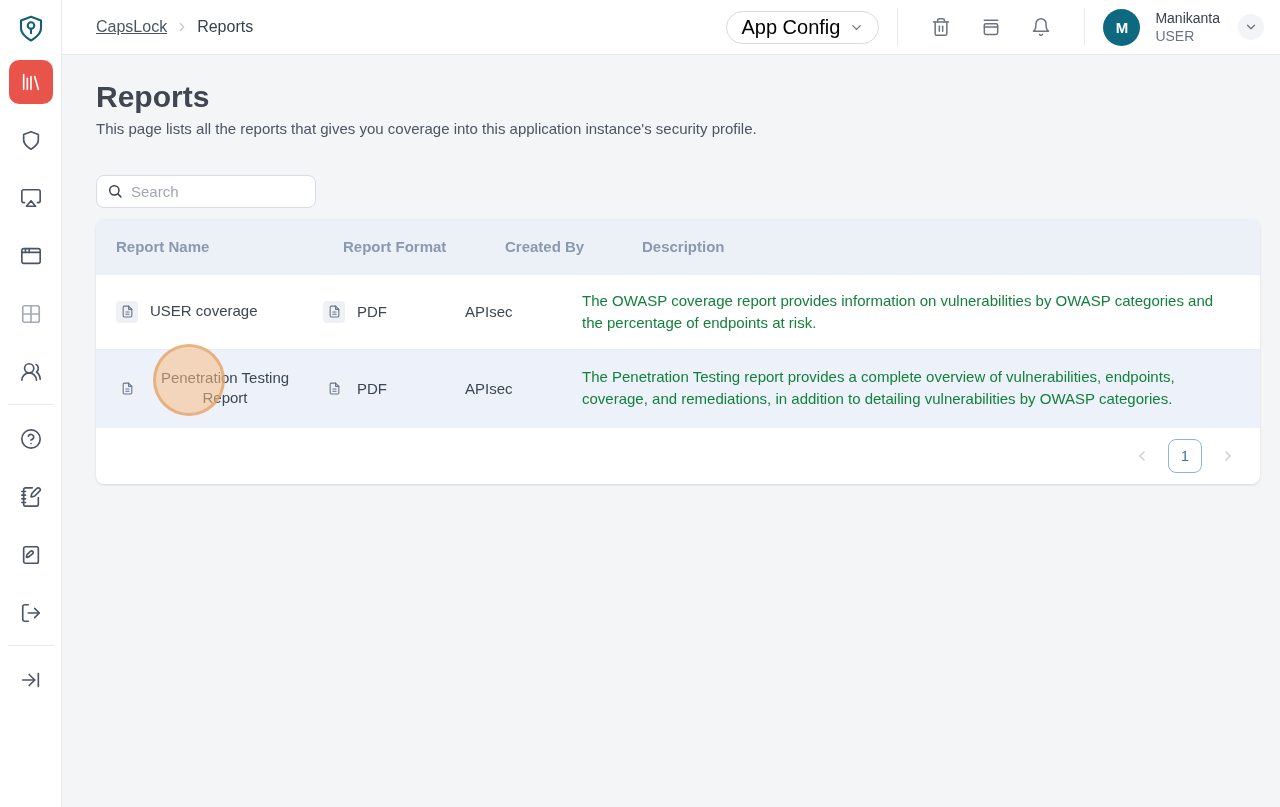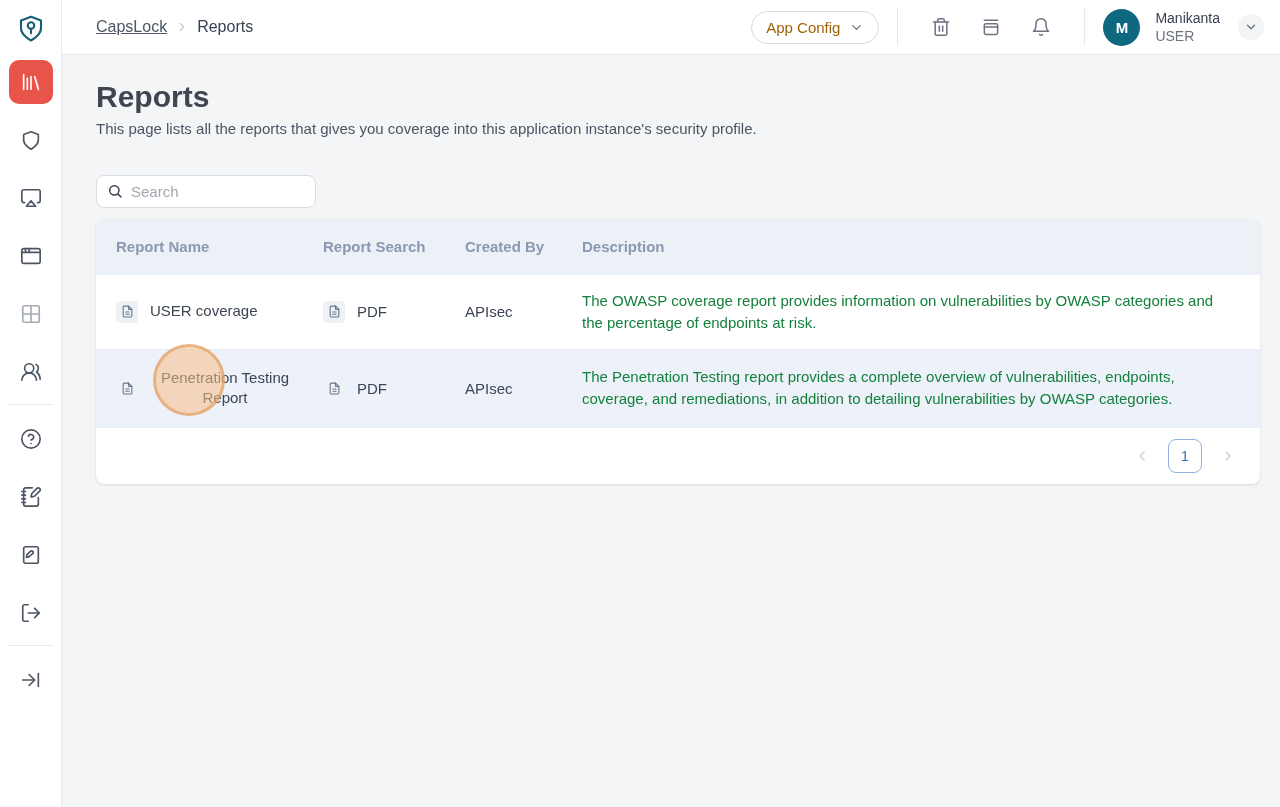--- a/index.html
+++ b/index.html
@@ -20,42 +20,42 @@
 
   
   .right-pane { flex:1; display:flex; flex-direction:column; }
   .topbar { height:55px; min-height:55px; background:#fff; border-bottom:1px solid #e7e9ec; display:flex; align-items:center; padding:0 24px 0 34px; }
   .breadcrumb { display:flex; align-items:center; gap:8px; font-size:16px; }
   .crumb-link { color:#4b5563; text-decoration:underline; cursor:pointer; }
   .crumb-sep { color:#c3c9d0; }
   .crumb-current { color:#374151; }
 
   .topbar-right { margin-left:auto; display:flex; align-items:center; }
-  .app-config-btn { height:33px; padding:0 14px; border:1px solid #d6dadf; border-radius:17px; background:#fff; display:flex; align-items:center; gap:9px; font-size:15px; color:#a16207; cursor:pointer; }
+  .app-config-btn { height:33px; padding:0 14px; border:1px solid #d6dadf; border-radius:17px; background:#fff; display:flex; align-items:center; gap:9px; font-size:20px; color:#000000; cursor:pointer; }
   .v-divider { width:1px; height:38px; background:#e7e9ec; margin:0 18px; }
   .icon-btn { width:36px; height:36px; display:flex; align-items:center; justify-content:center; color:#6b7280; cursor:pointer; margin:0 7px; background:none; border:none; }
   .avatar { width:37px; height:37px; border-radius:50%; background:#0e6880; color:#fff; font-size:15px; font-weight:bold; display:flex; align-items:center; justify-content:center; cursor:pointer; }
   .user-block { margin-left:15px; line-height:1.3; }
   .user-name { font-size:14px; font-weight:normal; color:#374151; }
   .user-role { font-size:14px; color:#6b7280; }
   .user-chevron { width:26px; height:26px; border-radius:50%; background:#f3f4f6; color:#6b7280; display:flex; align-items:center; justify-content:center; margin-left:18px; cursor:pointer; border:none; }
 
   
   .content { flex:1; background:#f4f5f6; padding:25px 28px 0 34px; }
   .page-title { font-size:30px; font-weight:bold; color:#3f4651; line-height:1.15; }
   .page-subtitle { font-size:15px; color:#4b5563; margin-top:5px; }
 
   .search-box { margin-top:38px; width:220px; height:33px; background:#fff; border:1px solid #d9dde3; border-radius:8px; display:flex; align-items:center; padding:0 10px; gap:8px; }
   .search-box input { border:none; outline:none; flex:1; font-size:15px; font-family:"Liberation Sans", sans-serif; color:#0c4a6e; background:transparent; }
   .search-box input::placeholder { color:#a1a7b0; }
 
   
   .card { margin-top:11px; width:1164px; background:#fff; border-radius:8px; box-shadow:0 1px 3px rgba(16,24,40,.08), 0 1px 2px rgba(16,24,40,.05); }
   .tgrid { display:grid; grid-template-columns:207px 142px 117px 1fr; align-items:center; padding:0 20px; }
-  .thead { height:56px; background:#ecf1f7; border-radius:8px 8px 0 0; }
+  .thead { height:56px; background:#ecf1f7; border-radius:8px 8px 0 0;gap:20px; }
   .th { font-size:15px; font-weight:bold; color:#8a99b0; }
   .trow { position:relative; }
   .trow.r1 { min-height:74px; }
   .trow.r2 { min-height:78px; background:#edf2fa; border-top:1px solid #e9edf2; }
   .cell { font-size:15px; color:#3d4653; padding:12px 0; }
   .cell-flex { display:flex; align-items:center; gap:12px; }
   .name-text { text-align:center; max-width:150px; line-height:1.35; }
   .file-chip { width:22px; height:22px; min-width:22px; border-radius:4px; background:#eef2f7; display:flex; align-items:center; justify-content:center; color:#64748b; }
   .desc { line-height:1.45; color:#15803d; padding-right:14px; }
 
@@ -282,21 +282,21 @@
             <circle cx="11" cy="11" r="7"></circle>
               <path d="m21 21-4.3-4.3"></path>
           </svg>
         </span>
         <input type="text" placeholder="Search" style="">
       </div>
 
       <section class="card">
         <div class="tgrid thead">
           <div class="th">Report Name</div>
-          <div class="th">Report Search</div>
+          <div class="th">Report Format</div>
           <div class="th">Created By</div>
           <div class="th">Description</div>
         </div>
 
         <div class="tgrid trow r1">
           <div class="cell cell-flex">
             <span class="file-chip">
               <svg width="13" height="13" viewBox="0 0 24 24" fill="none" stroke="currentColor" stroke-width="2" stroke-linecap="round" stroke-linejoin="round">
                 <path d="M14 2H6a2 2 0 0 0-2 2v16a2 2 0 0 0 2 2h12a2 2 0 0 0 2-2V8z"></path>
                   <path d="M14 2v6h6"></path>

